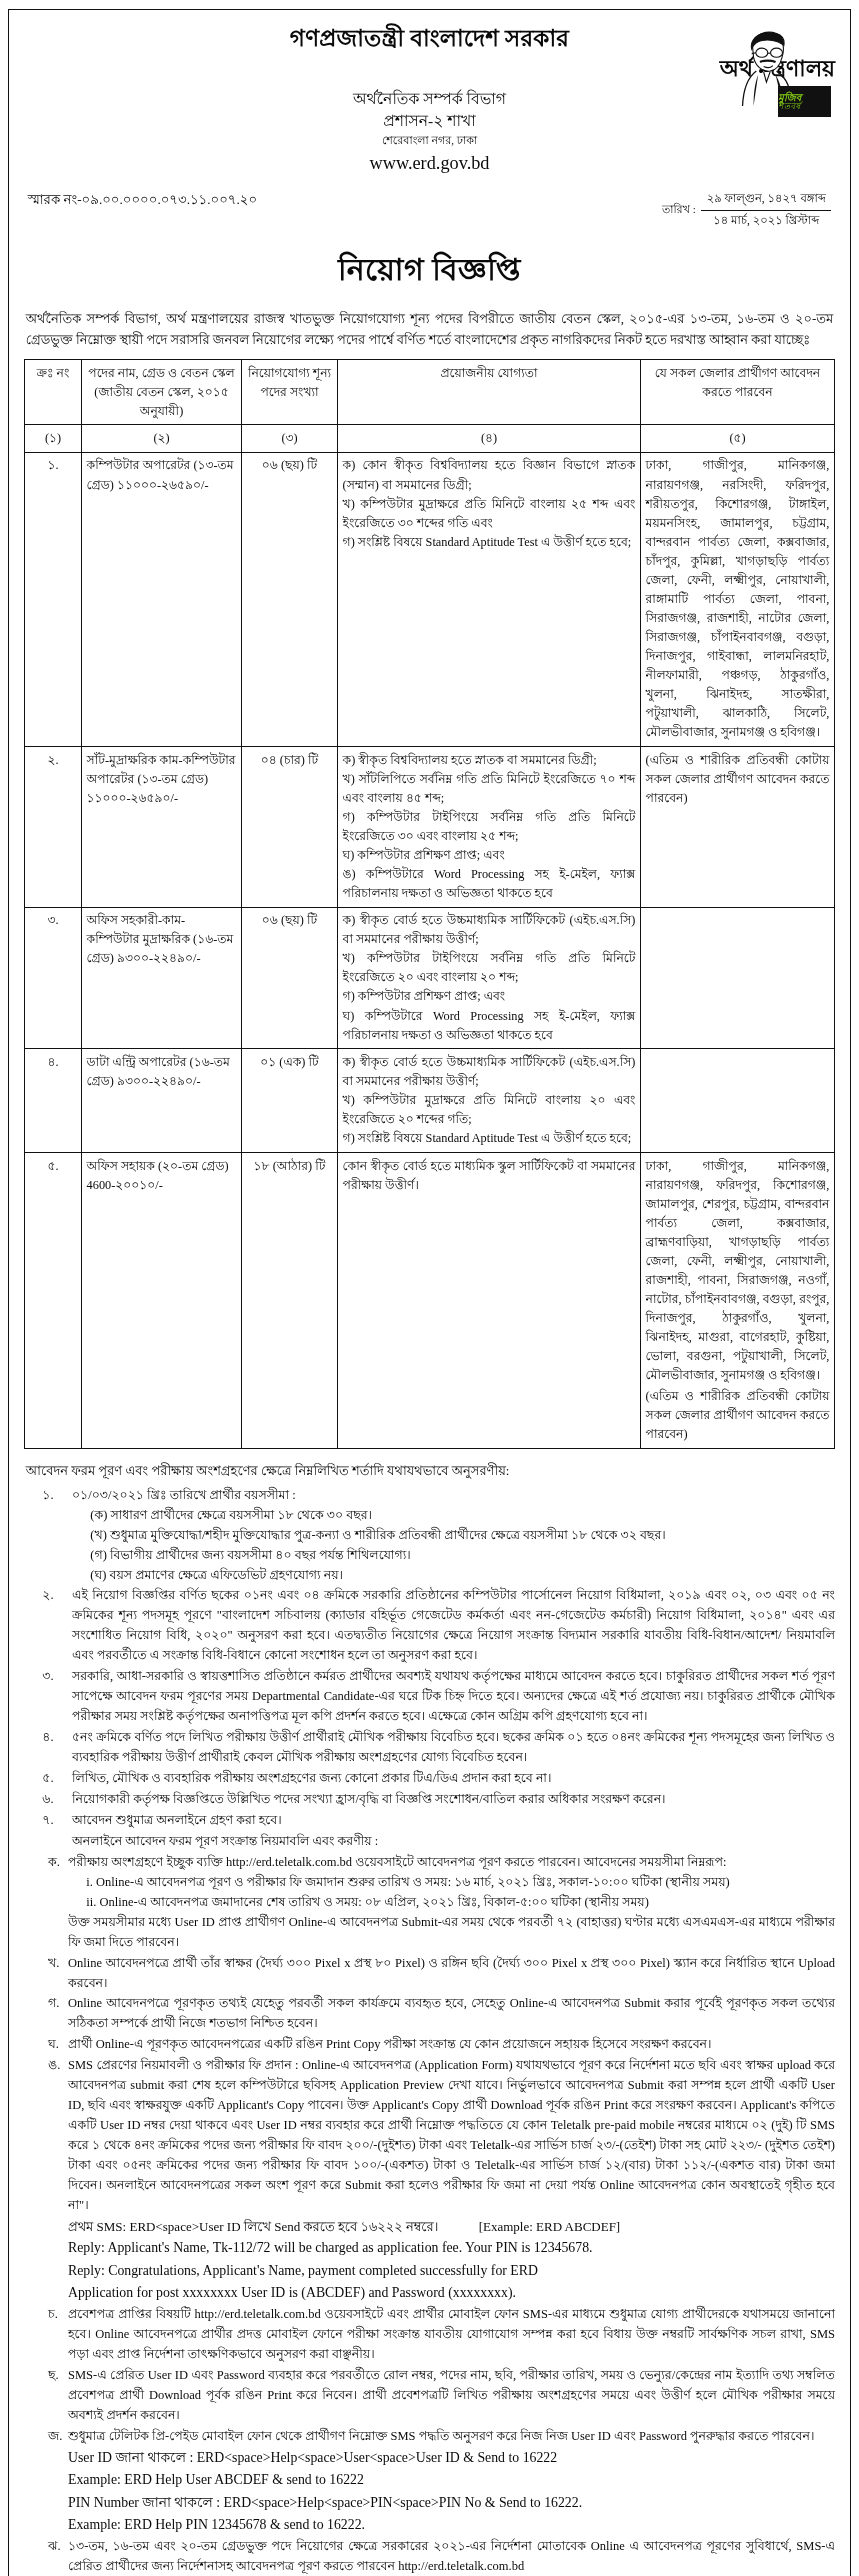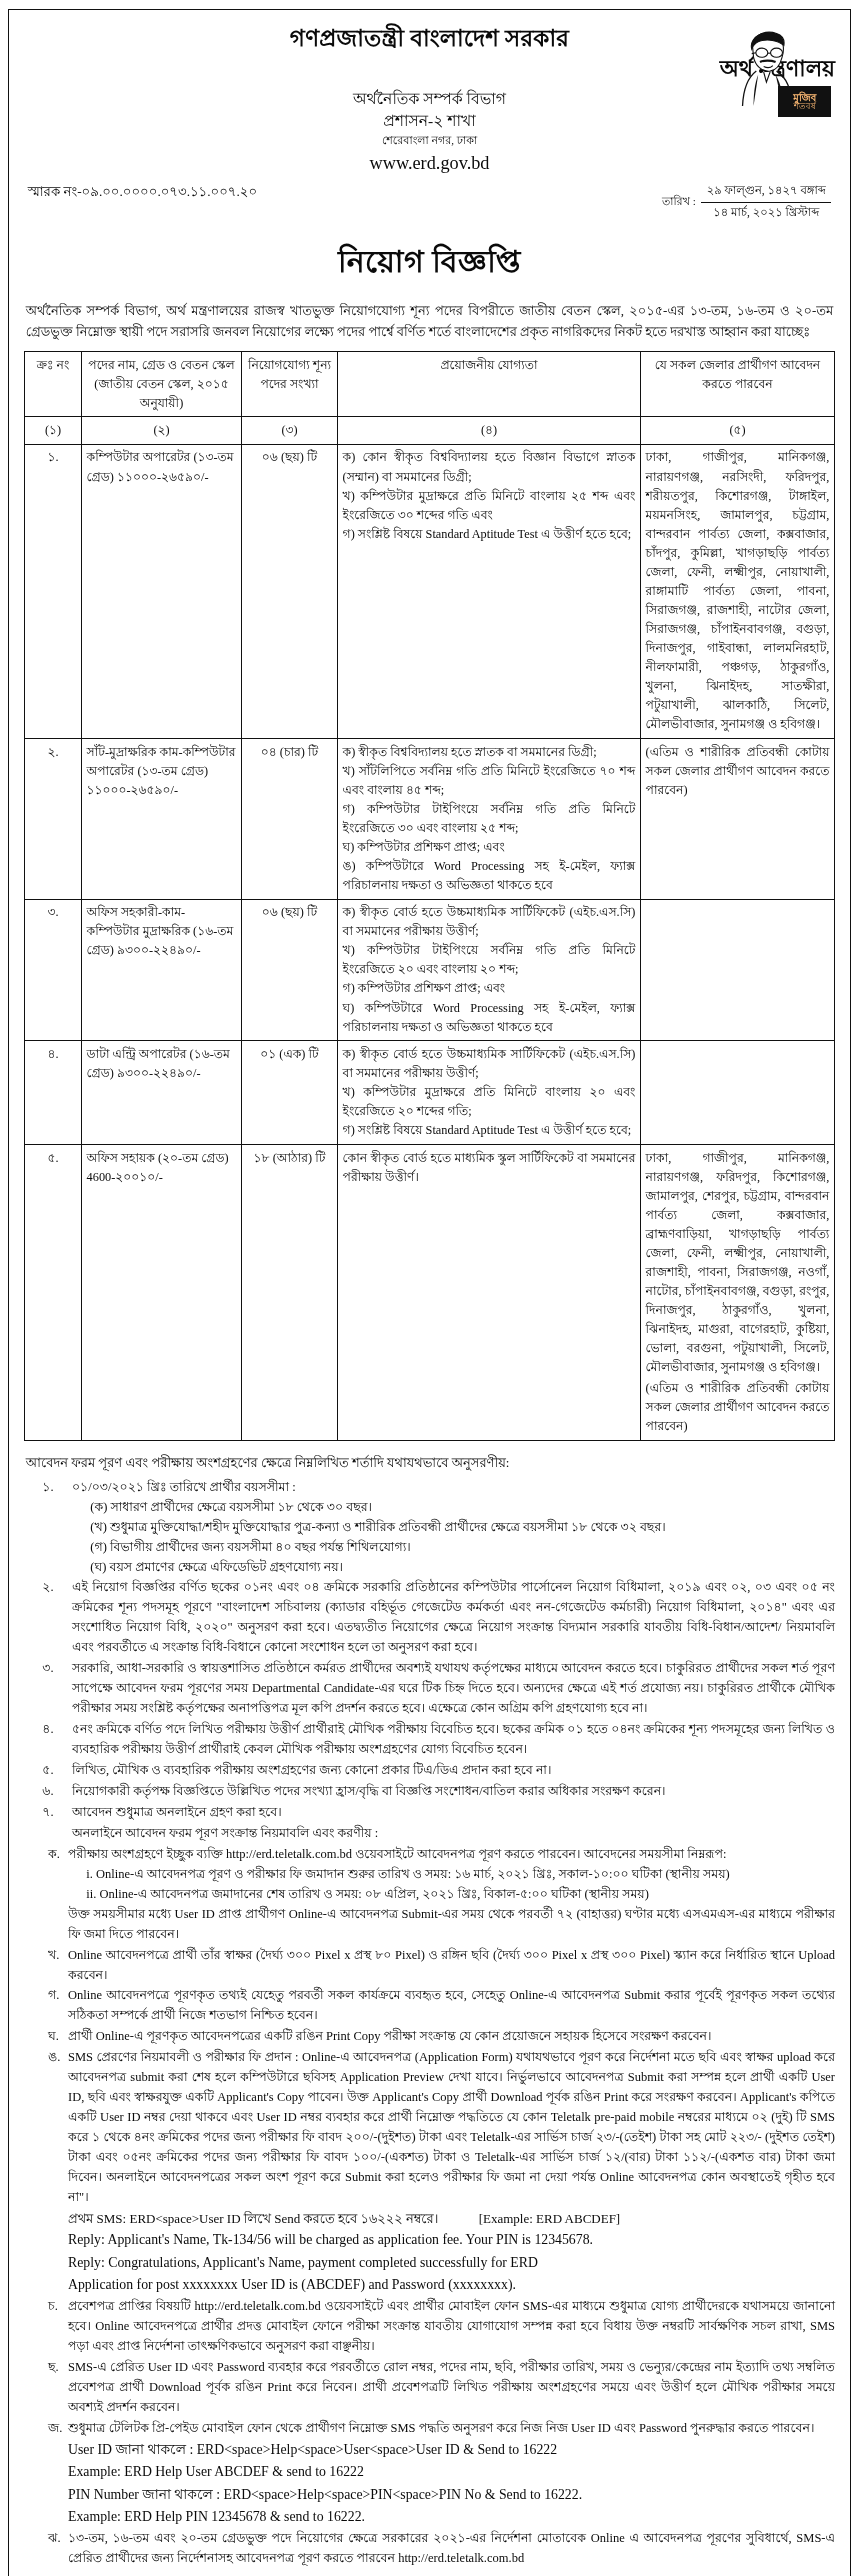--- a/index.html
+++ b/index.html
@@ -48,31 +48,31 @@
   .logo-block {
     position: absolute; right: 3.7px; top: 9.2px;
     width: 103px; height: 96px;
   }
   .logo-portrait {
     position: absolute; left: 7.3px; top: 0; width: 59px; height: 79px;
   }
   .logo-mujib {
     position: absolute; right: 0; bottom: 5.5px;
     width: 53px; height: 31px;
-    background: #111; color: #fdba74;
-    display: flex; align-items: center; justify-content: center;
-    flex-direction: column; line-height: 1;
+    background: #111; color: #84cc16;
+    display: flex; align-items: flex-start; justify-content: center;
+    flex-direction: column; line-height: 1; font-style: italic;
   }
   .logo-mujib .mu-bn { font-size: 10px; font-weight: bold; }
   .logo-mujib .mu-en { font-size: 8.3px; letter-spacing: 0.5px; }
 
   
   .memo-row {
     display: flex; justify-content: space-between; align-items: flex-start;
-    margin-top: 5px; padding: 0 3.7px;
+    margin-top: 13px; padding: 0 3.7px;
   }
   .memo-no { font-size: 13.3px; }
   .date-wrap { display: flex; align-items: center; gap: 5.5px; }
   .date-label { font-size: 11px; }
   .date-stack { text-align: center; }
   .date-bn {
     font-size: 11.5px; padding: 0 5.5px 0.9px 5.5px; border-bottom: 1.1px solid #111;
   }
   .date-en { font-size: 11.5px; padding: 0.9px 5.5px 0 5.5px; }
 
@@ -352,21 +352,21 @@
           </div>
         </div>
       </div>
 
   <div id="sms-block">
     <div class="sms-line">
       <span>প্রথম SMS:</span>
       <span class="en">ERD&lt;space&gt;User ID লিখে Send করতে হবে ১৬২২২ নম্বরে।</span>
       <span class="sms-ex">[Example: ERD ABCDEF]</span>
     </div>
-    <div class="sms-line eng">Reply: Applicant's Name, Tk-134/56 will be charged as application fee. Your PIN is 12345678.</div>
+    <div class="sms-line eng">Reply: Applicant's Name, Tk-112/72 will be charged as application fee. Your PIN is 12345678.</div>
     <div class="sms-line eng">Reply: Congratulations, Applicant's Name, payment completed successfully for ERD</div>
     <div class="sms-line eng">Application for post xxxxxxxx User ID is (ABCDEF) and Password (xxxxxxxx).</div>
   </div>
 
   <div id="lettered-list2">
         <div class="lettered">
           <div class="let-mark">চ.</div>
           <div class="let-body">
             <div>প্রবেশপত্র প্রাপ্তির বিষয়টি http://erd.teletalk.com.bd ওয়েবসাইটে এবং প্রার্থীর মোবাইল ফোন SMS-এর মাধ্যমে শুধুমাত্র যোগ্য প্রার্থীদেরকে যথাসময়ে জানানো হবে। Online আবেদনপত্রে প্রার্থীর প্রদত্ত মোবাইল ফোনে পরীক্ষা সংক্রান্ত যাবতীয় যোগাযোগ সম্পন্ন করা হবে বিধায় উক্ত নম্বরটি সার্বক্ষণিক সচল রাখা, SMS পড়া এবং প্রাপ্ত নির্দেশনা তাৎক্ষণিকভাবে অনুসরণ করা বাঞ্ছনীয়।</div>
           </div>

